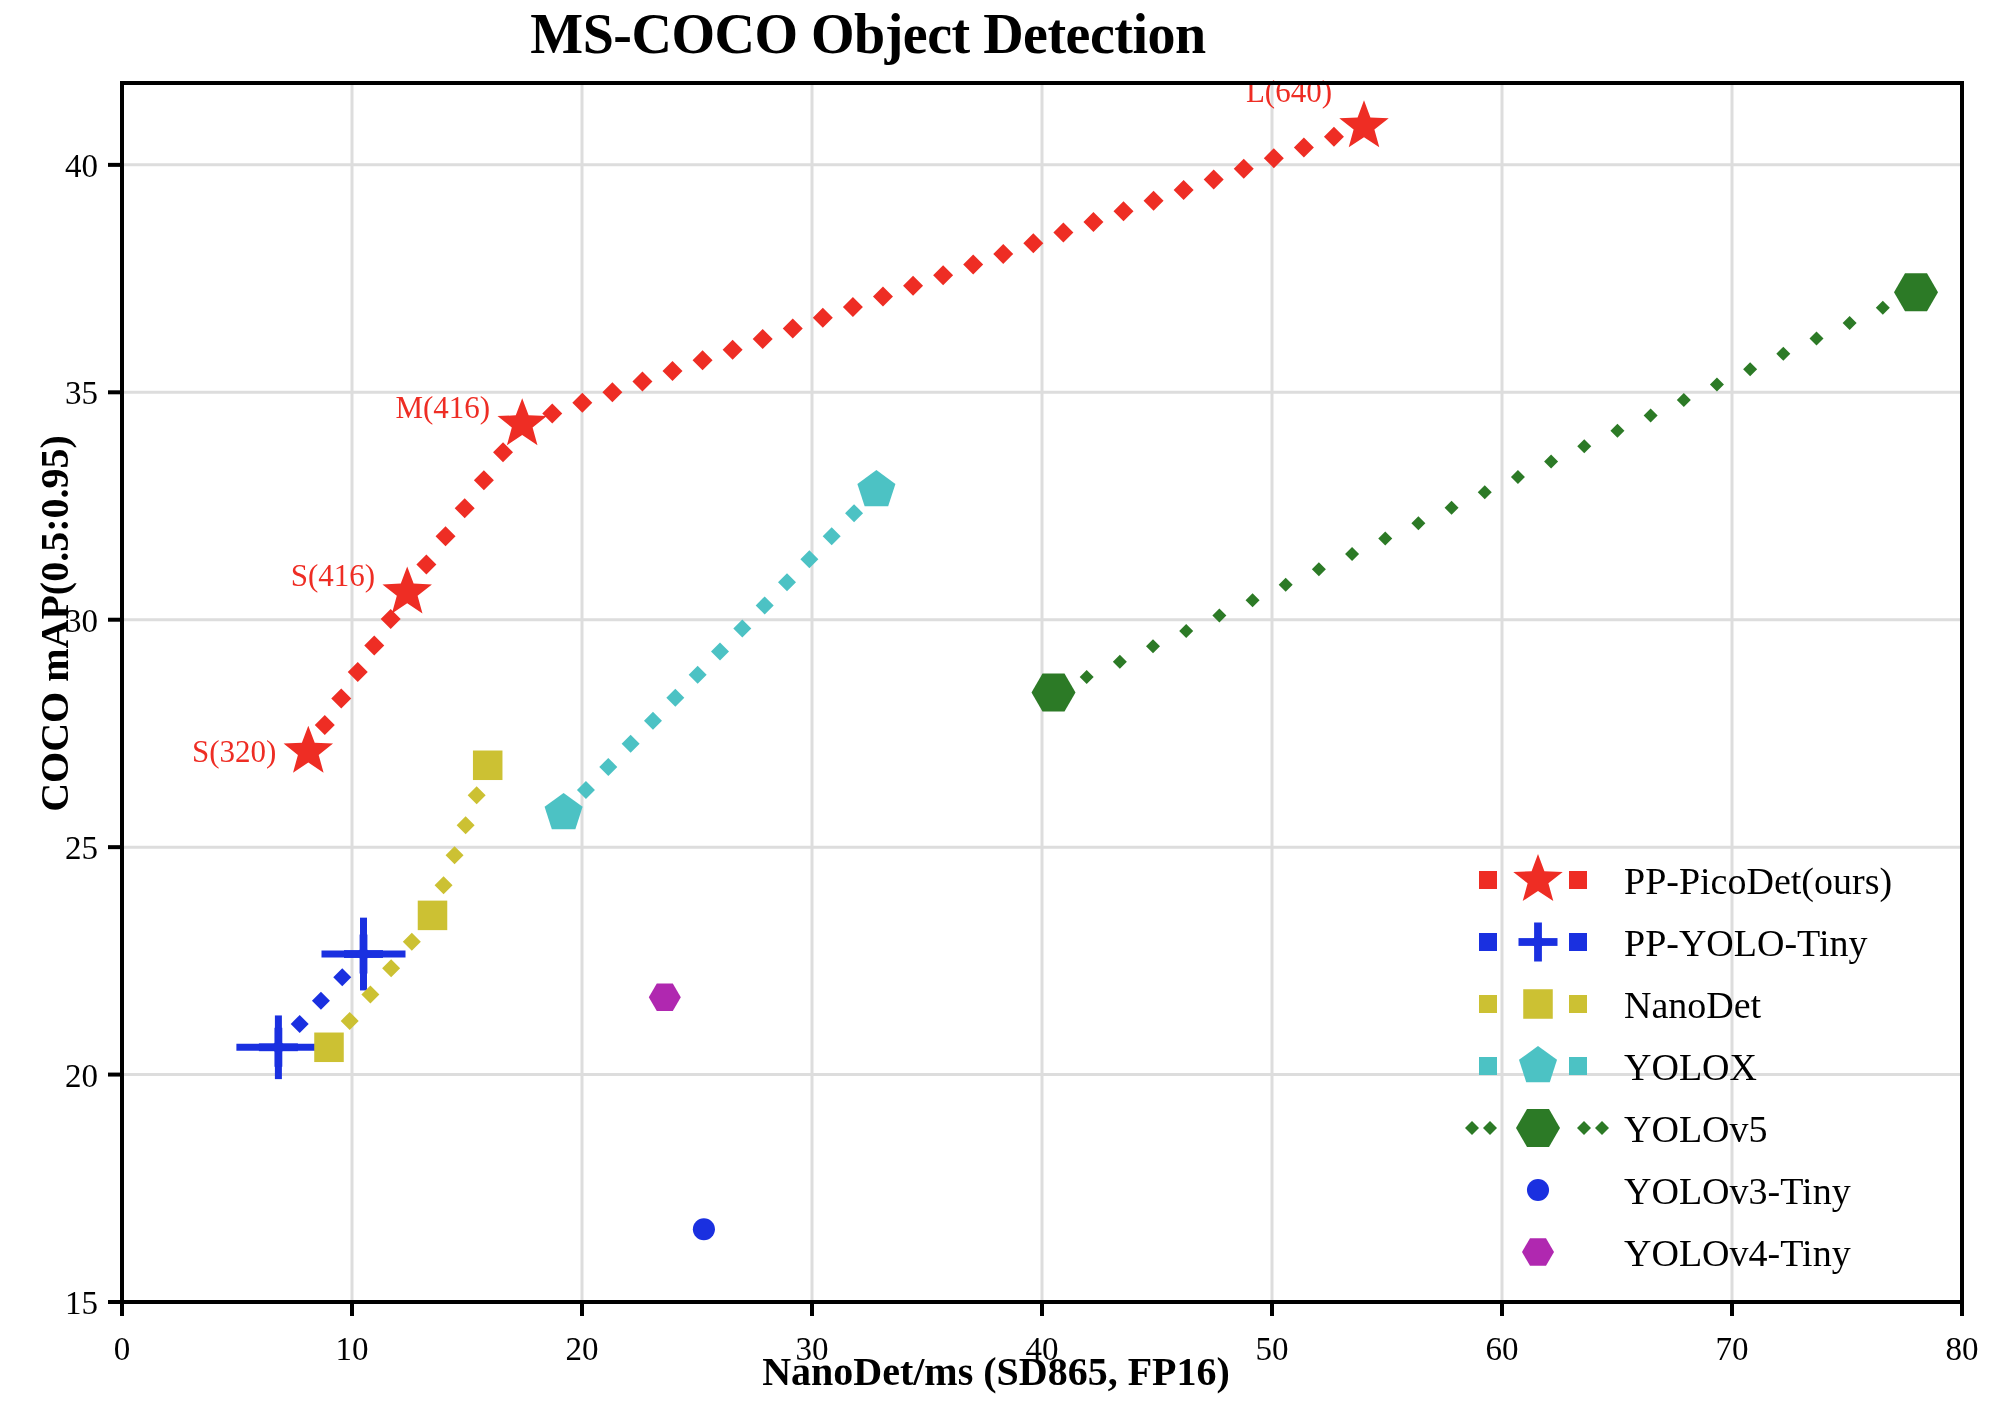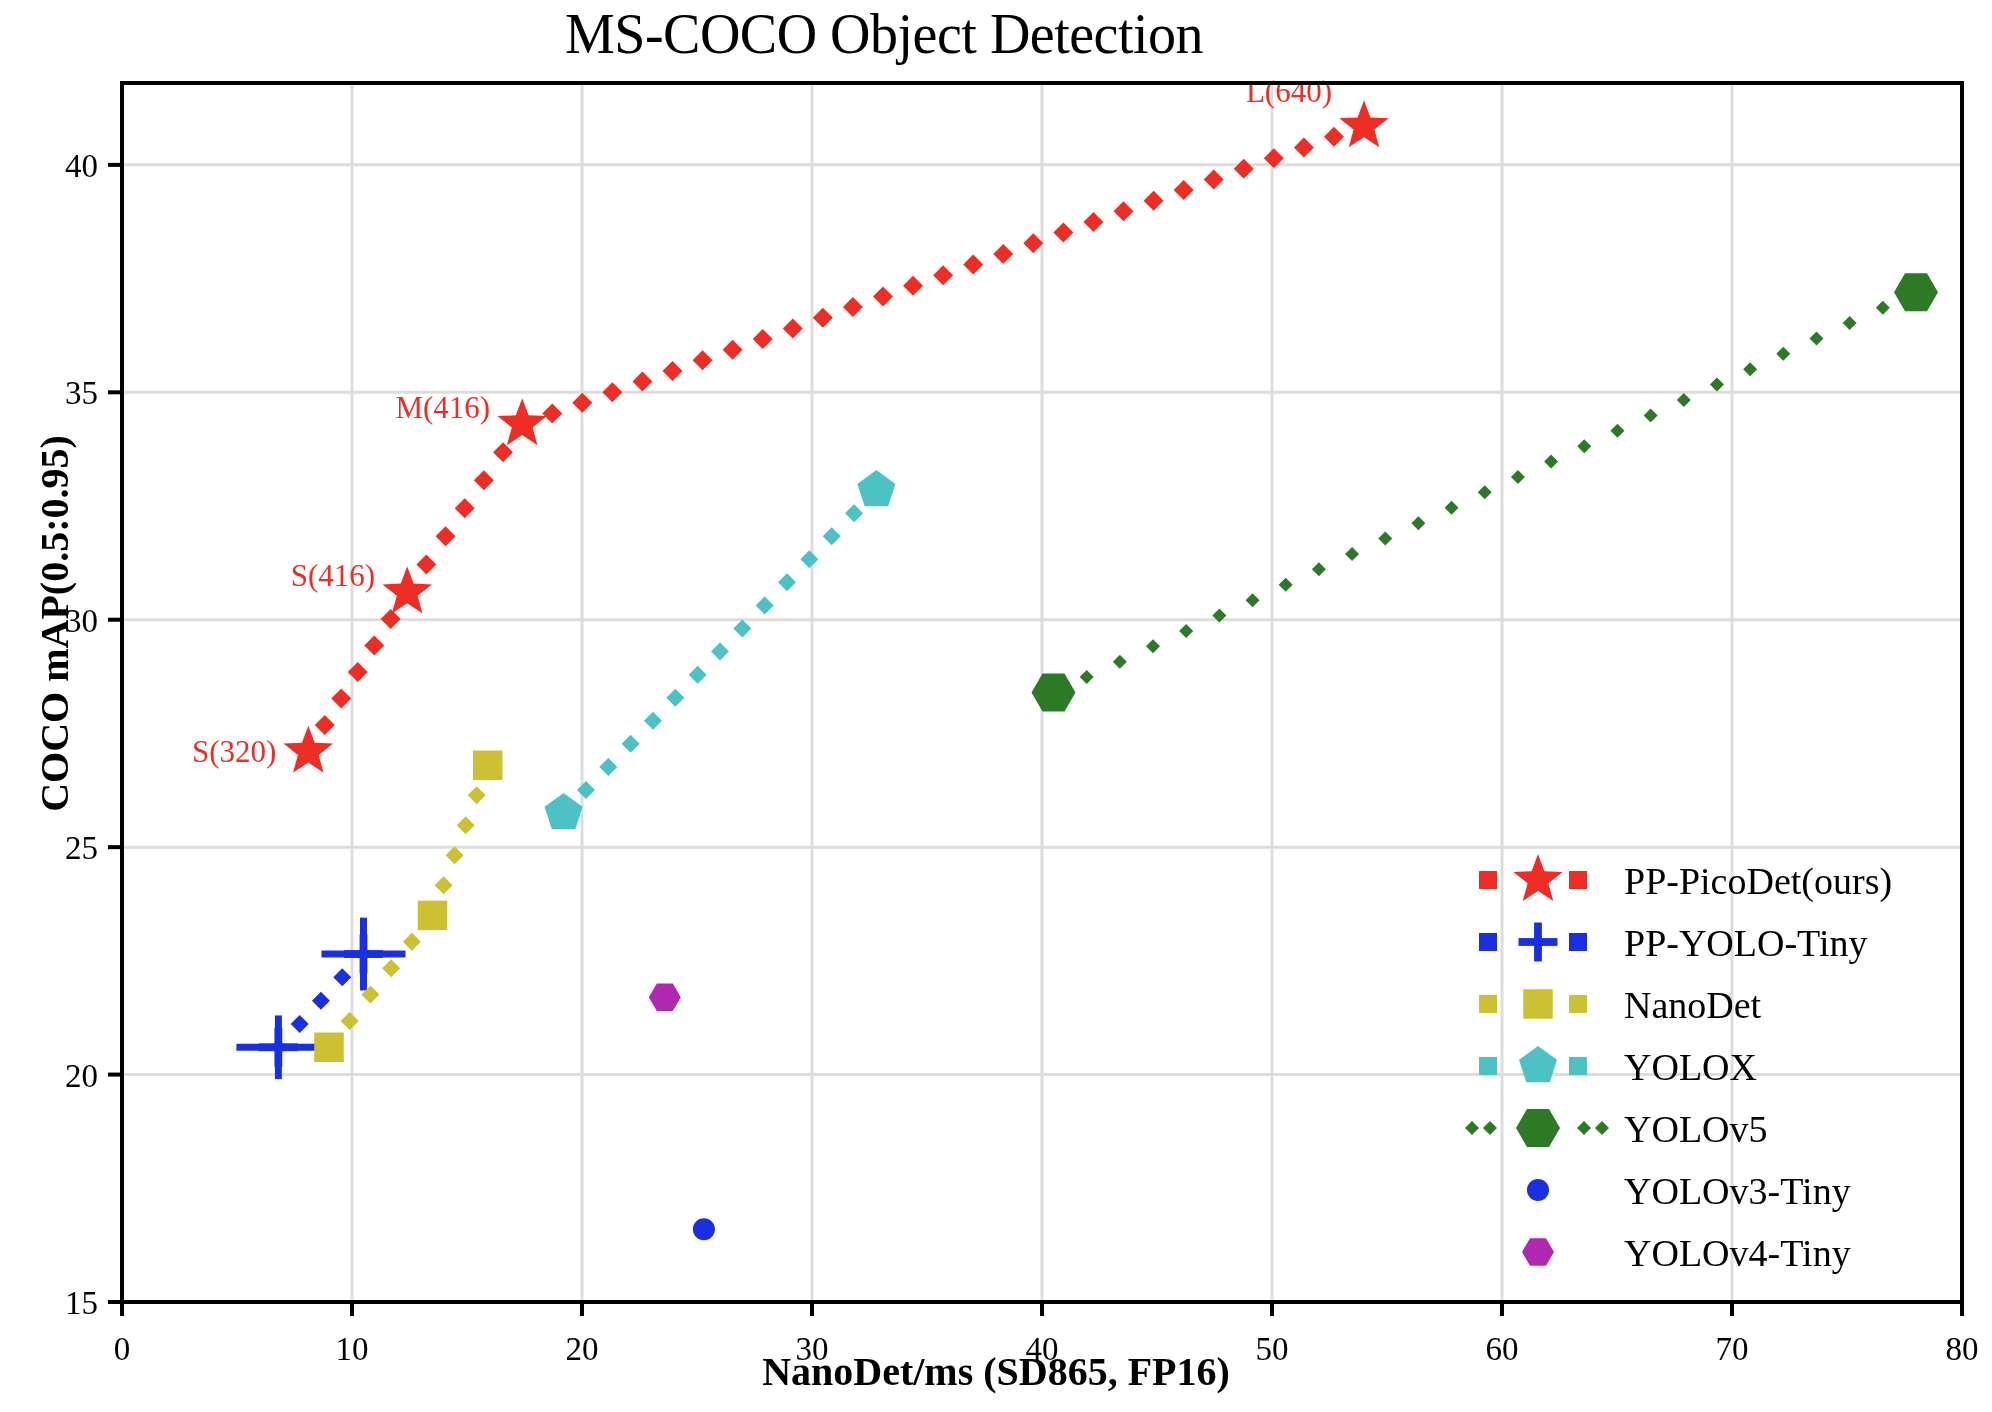--- a/index.html
+++ b/index.html
@@ -11,25 +11,25 @@
     position: relative;
     width: 1992px;
     height: 1412px;
     background: #ffffff;
     font-family: "Liberation Serif", "DejaVu Serif", serif;
     overflow: hidden;
   }
   #chart-title {
     position: absolute;
     top: 2px;
-    left: 16px;
+    left: 0;
     width: 1736px;
     text-align: center;
     font-size: 56px;
-    font-weight: normal;
+    font-weight: bold;
     letter-spacing: -0.5px;
     color: #000000;
     font-family: "Liberation Serif", "DejaVu Serif", serif;
   }
   #y-axis-label {
     position: absolute;
     left: -366px;
     top: 600px;
     width: 840px;
     text-align: center;

